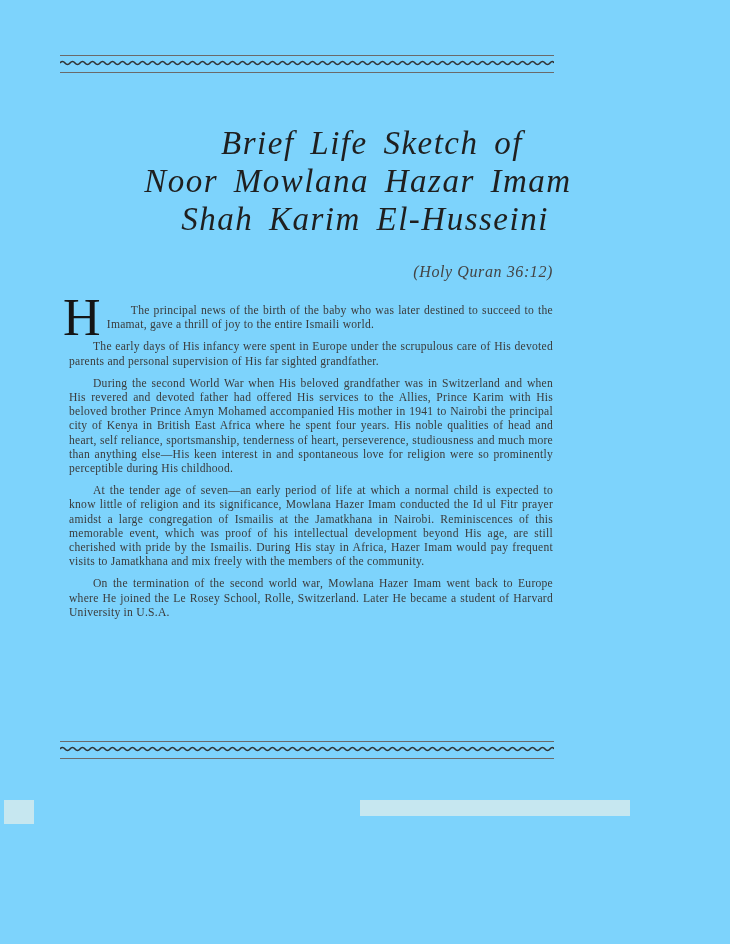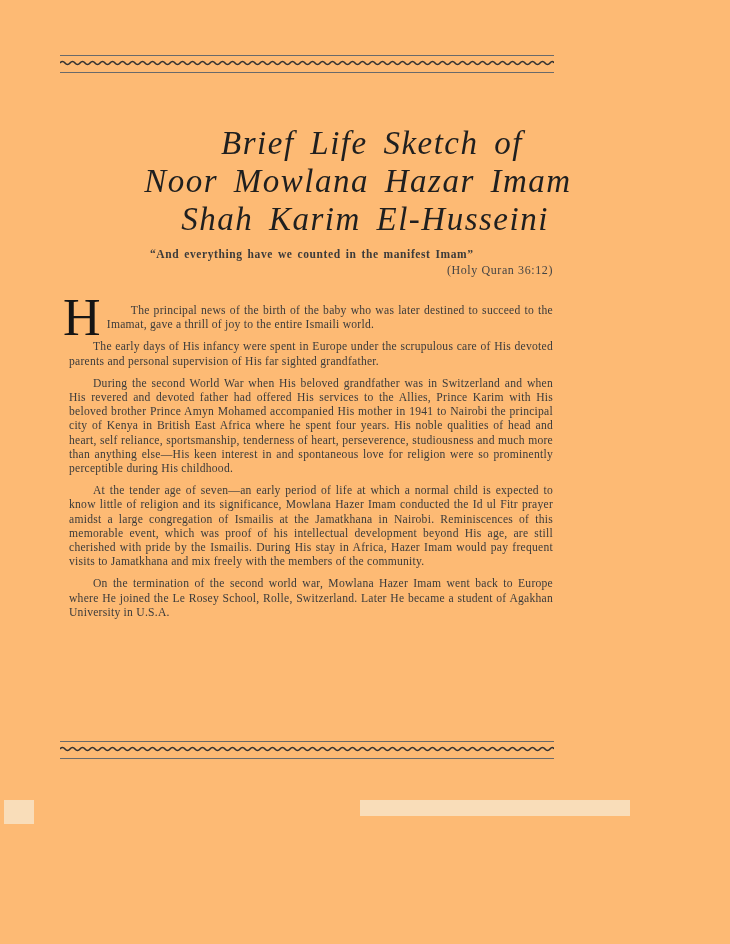--- a/index.html
+++ b/index.html
@@ -12,21 +12,21 @@
       height: 944px;
       position: relative;
       overflow: hidden;
       font-family: "Liberation Serif", "DejaVu Serif", serif;
       color: #2a2a2a;
     }
     .page {
       position: absolute;
       left: 0; top: 0;
       width: 730px; height: 944px;
-      background: #fdba74;
+      background: #7dd3fc;
     }
     .border-ornament {
       position: absolute;
       left: 60px;
       width: 494px;
       height: 18px;
     }
     .border-ornament .rule {
       position: absolute;
       left: 0; right: 0;
@@ -75,24 +75,25 @@
       font-size: 11.5px;
       letter-spacing: 0.6px;
       word-spacing: 1.5px;
       color: #3a3a3a;
       white-space: nowrap;
     }
     .citation {
       position: absolute;
       right: 177px;
       top: 263px;
-      font-size: 12px;
+      font-size: 16px;
       letter-spacing: 0.6px;
       color: #444;
       white-space: nowrap;
+      font-style: italic;
     }
 
     .body-text {
       position: absolute;
       left: 69px;
       top: 296px;
       width: 484px;
       font-size: 11.6px;
       line-height: 14.2px;
       color: #3b3b3b;
@@ -132,32 +133,31 @@
     </svg>
     <div class="rule bottom"></div>
   </div>
 
   <div class="title-block">
     <div class="title-line l1">Brief Life Sketch of</div>
     <div class="title-line l2">Noor Mowlana Hazar Imam</div>
     <div class="title-line l3">Shah Karim El-Husseini</div>
   </div>
 
-  <div class="epigraph">“And everything have we counted in the manifest Imam”</div>
   <div class="citation">(Holy Quran 36:12)</div>
 
   <div class="body-text">
     <p class="first">
       <span class="dropcap">H</span>
     </p>
     <p>The principal news of the birth of the baby who was later destined to succeed to the Imamat, gave a thrill of joy to the entire Ismaili world.</p>
     <p>The early days of His infancy were spent in Europe under the scrupulous care of His devoted parents and personal supervision of His far sighted grandfather.</p>
     <p>During the second World War when His beloved grandfather was in Switzerland and when His revered and devoted father had offered His services to the Allies, Prince Karim with His beloved brother Prince Amyn Mohamed accompanied His mother in 1941 to Nairobi the principal city of Kenya in British East Africa where he spent four years. His noble qualities of head and heart, self reliance, sportsmanship, tenderness of heart, perseverence, studiousness and much more than anything else—His keen interest in and spontaneous love for religion were so prominently perceptible during His childhood.</p>
     <p>At the tender age of seven—an early period of life at which a normal child is expected to know little of religion and its significance, Mowlana Hazer Imam conducted the Id ul Fitr prayer amidst a large congregation of Ismailis at the Jamatkhana in Nairobi. Reminiscences of this memorable event, which was proof of his intellectual development beyond His age, are still cherished with pride by the Ismailis. During His stay in Africa, Hazer Imam would pay frequent visits to Jamatkhana and mix freely with the members of the community.</p>
-    <p>On the termination of the second world war, Mowlana Hazer Imam went back to Europe where He joined the Le Rosey School, Rolle, Switzerland. Later He became a student of Agakhan University in U.S.A.</p>
+    <p>On the termination of the second world war, Mowlana Hazer Imam went back to Europe where He joined the Le Rosey School, Rolle, Switzerland. Later He became a student of Harvard University in U.S.A.</p>
   </div>
 
   <div class="border-ornament" id="border-bottom">
     <div class="rule top"></div>
     <svg viewBox="0 0 494 6" preserveAspectRatio="none">
       <path d="M0 3 Q2.5 0 5 3 T10 3 T15 3 T20 3 T25 3 T30 3 T35 3 T40 3 T45 3 T50 3 T55 3 T60 3 T65 3 T70 3 T75 3 T80 3 T85 3 T90 3 T95 3 T100 3 T105 3 T110 3 T115 3 T120 3 T125 3 T130 3 T135 3 T140 3 T145 3 T150 3 T155 3 T160 3 T165 3 T170 3 T175 3 T180 3 T185 3 T190 3 T195 3 T200 3 T205 3 T210 3 T215 3 T220 3 T225 3 T230 3 T235 3 T240 3 T245 3 T250 3 T255 3 T260 3 T265 3 T270 3 T275 3 T280 3 T285 3 T290 3 T295 3 T300 3 T305 3 T310 3 T315 3 T320 3 T325 3 T330 3 T335 3 T340 3 T345 3 T350 3 T355 3 T360 3 T365 3 T370 3 T375 3 T380 3 T385 3 T390 3 T395 3 T400 3 T405 3 T410 3 T415 3 T420 3 T425 3 T430 3 T435 3 T440 3 T445 3 T450 3 T455 3 T460 3 T465 3 T470 3 T475 3 T480 3 T485 3 T490 3 T494 3" fill="none" stroke="#333" stroke-width="1.6"></path>
     </svg>
     <div class="rule bottom"></div>
   </div>
 

